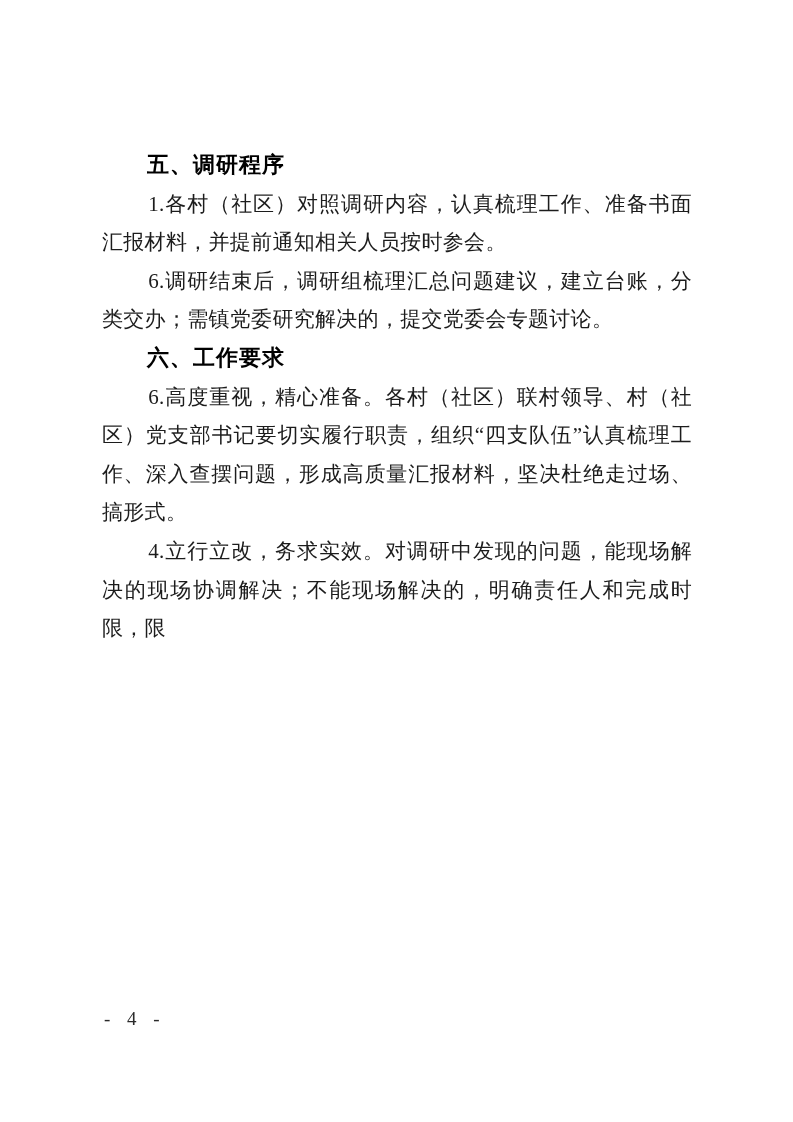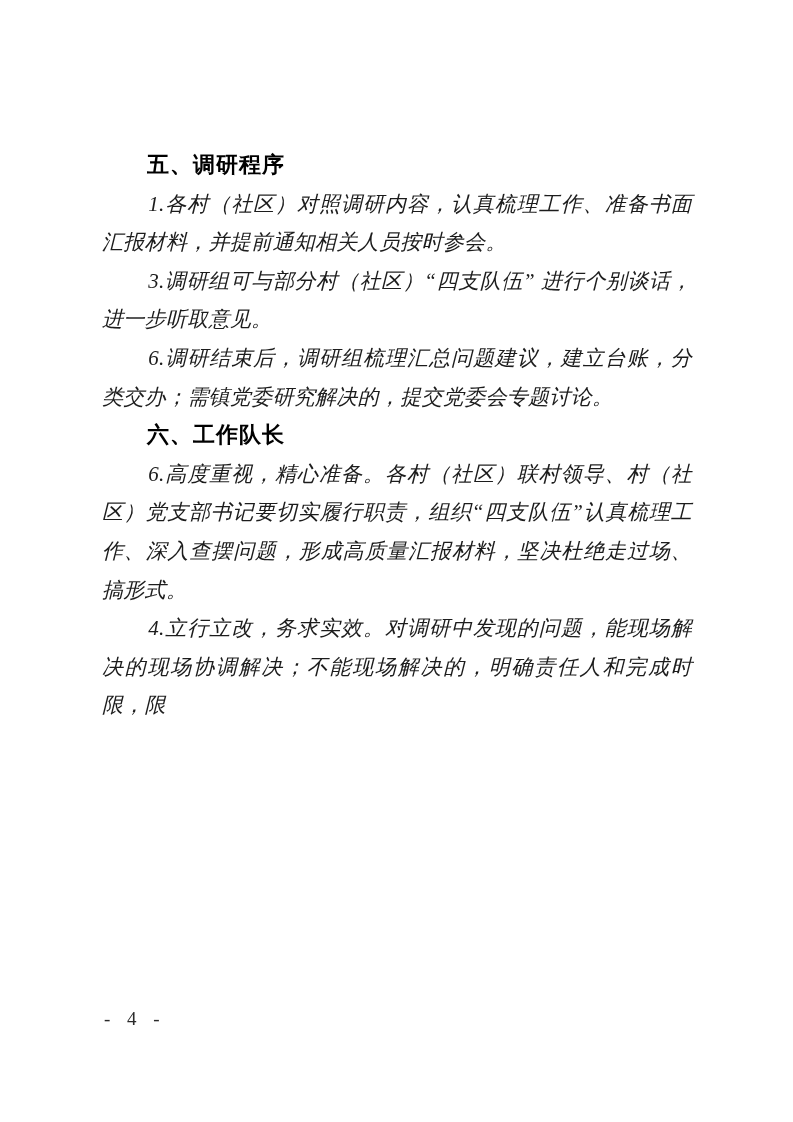--- a/index.html
+++ b/index.html
@@ -26,21 +26,20 @@
     margin: 0;
     font-family: "Liberation Serif", "DejaVu Serif", serif;
     font-size: 21px;
     line-height: 38.6px;
     color: #1c1c1c;
     text-align: justify;
     text-justify: inter-character;
     text-indent: 2.2em;
     letter-spacing: 0.3px;
     word-break: break-all;
-    font-style: italic;
   }
   .doc-heading {
     margin: 0;
     font-family: "Liberation Sans", "DejaVu Sans", sans-serif;
     font-size: 22px;
     font-weight: bold;
     line-height: 38.6px;
     color: #000000;
     text-indent: 2.05em;
     letter-spacing: 1px;
@@ -59,25 +58,24 @@
 <body>
 
 <div class="page">
 
   <div class="doc-body">
     <h2 class="doc-heading">五、调研程序</h2>
 
     <p class="doc-para">1.各村（社区）对照调研内容，认真梳理工作、准备书面汇报材料，并提前通知相关人员按时参会。</p>
 
 
-    <p class="doc-para">3.调研组可与部分村（社区）“四支队伍” 进行个别谈话，进一步听取意见。</p>
 
     <p class="doc-para">6.调研结束后，调研组梳理汇总问题建议，建立台账，分类交办；需镇党委研究解决的，提交党委会专题讨论。</p>
 
-    <h2 class="doc-heading">六、工作队长</h2>
+    <h2 class="doc-heading">六、工作要求</h2>
 
     <p class="doc-para">6.高度重视，精心准备。各村（社区）联村领导、村（社区）党支部书记要切实履行职责，组织“四支队伍”认真梳理工作、深入查摆问题，形成高质量汇报材料，坚决杜绝走过场、搞形式。</p>
 
 
     <p class="doc-para">4.立行立改，务求实效。对调研中发现的问题，能现场解决的现场协调解决；不能现场解决的，明确责任人和完成时限，限</p>
   </div>
 
   <div class="page-number">- 4 -</div>
 
 </div>

